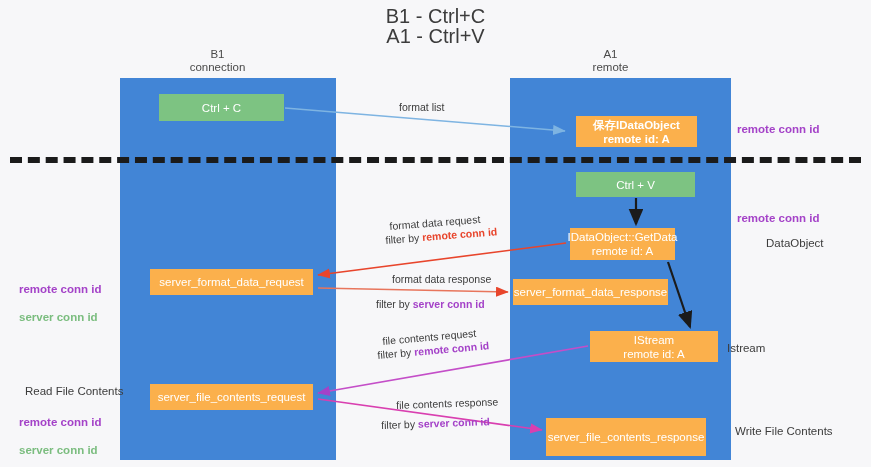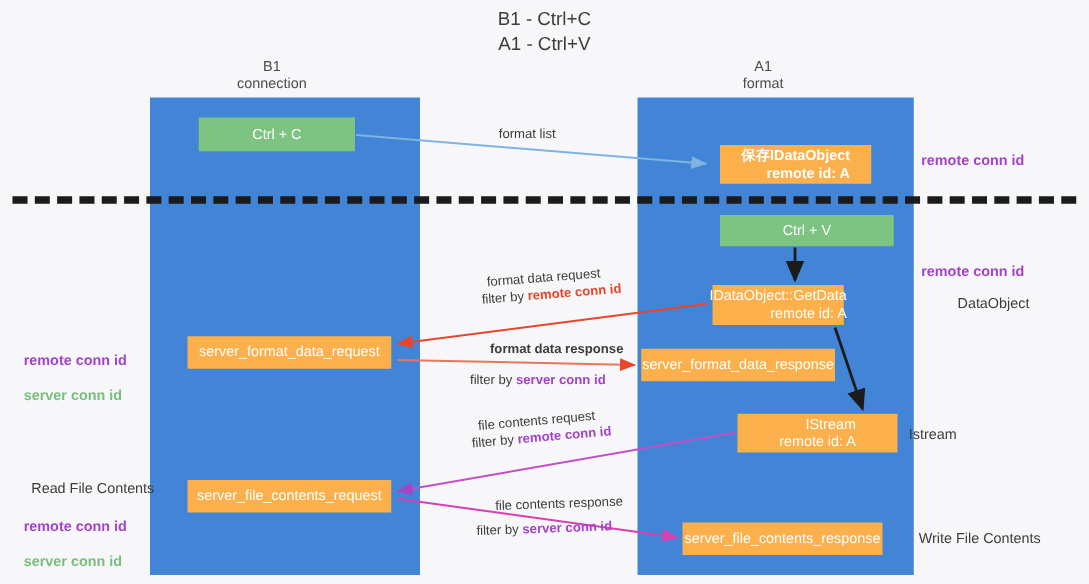--- a/index.html
+++ b/index.html
@@ -11,21 +11,21 @@
     position:relative;
   }
   #stage{position:absolute;left:0;top:0;width:871px;height:467px;}
 
   .abs{position:absolute;}
 
   
   #title{
     left:0;top:6px;width:871px;
     text-align:center;
-    font-size:15px;color:#3c3c3c;line-height:20px;
+    font-size:20px;color:#3c3c3c;line-height:20px;
     white-space:pre-line;
   }
 
   
   .lane-header{
     font-size:11.5px;color:#4a4a4a;text-align:center;line-height:13px;
     white-space:pre-line;
   }
   #lane-header-b1{left:155px;top:48px;width:125px;}
   #lane-header-a1{left:548px;top:48px;width:125px;}
@@ -40,35 +40,35 @@
     left:10px;top:157px;width:851px;height:0;
     border-top:6px dashed #1b1b1b;
   }
 
   
   .node{
     box-sizing:border-box;
     display:flex;flex-direction:column;
     align-items:center;justify-content:center;
     color:#ffffff;font-size:11.5px;line-height:14px;
-    text-align:right;white-space:pre-line;
+    text-align:center;white-space:pre-line;
     padding:2px 4px;
   }
   .node.green{background:#7dc382;}
   .node.orange{background:#fbb04c;}
 
   #node-ctrl-c{left:159px;top:94px;width:125px;height:27px;}
   #node-save-idataobject{left:576px;top:116px;width:121px;height:31px;font-weight:bold;}
-  #node-ctrl-v{left:576px;top:172px;width:139px;height:25px;}
+  #node-ctrl-v{left:576px;top:172px;width:119px;height:25px;}
   #node-getdata{left:570px;top:228px;width:105px;height:32px;}
   #node-server-format-data-request{left:150px;top:269px;width:163px;height:26px;}
   #node-server-format-data-response{left:513px;top:279px;width:155px;height:26px;}
   #node-istream{left:590px;top:331px;width:128px;height:31px;}
   #node-server-file-contents-request{left:150px;top:384px;width:163px;height:26px;}
-  #node-server-file-contents-response{left:546px;top:418px;width:160px;height:26px;}
+  #node-server-file-contents-response{left:546px;top:418px;width:160px;height:38px;}
 
   
   .side-label{font-size:11.5px;line-height:14px;white-space:pre-line;}
   .purple{color:#a442c8;font-weight:bold;}
   .green-t{color:#7bbd7f;font-weight:bold;}
   .plain{color:#3c3c3c;}
 
   #label-remote-conn-id-1{left:737px;top:122px;}
   #label-remote-conn-id-2{left:737px;top:211px;}
   #label-dataobject{left:730px;top:236px;margin-left:36px;}
@@ -85,21 +85,21 @@
     white-space:nowrap;
   }
   .edge-label .hl-red{color:#e8452c;font-weight:bold;}
   .edge-label .hl-purple{color:#a442c8;font-weight:bold;}
 
   #edge-format-list{left:399px;top:101px;}
 
   #edge-format-data-request{left:389px;top:220px;transform:rotate(-4.5deg);transform-origin:left top;}
   #edge-format-data-request-filter{left:385px;top:234px;transform:rotate(-4.5deg);transform-origin:left top;}
 
-  #edge-format-data-response{left:392px;top:273px;font-weight:bold;}
+  #edge-format-data-response{left:392px;top:273px;}
   #edge-format-data-response-filter{left:376px;top:298px;}
 
   #edge-file-contents-request{left:382px;top:335px;transform:rotate(-5deg);transform-origin:left top;}
   #edge-file-contents-request-filter{left:377px;top:349px;transform:rotate(-5deg);transform-origin:left top;}
 
   #edge-file-contents-response{left:396px;top:399px;transform:rotate(-2deg);transform-origin:left top;}
   #edge-file-contents-response-filter{left:381px;top:419px;transform:rotate(-2deg);transform-origin:left top;}
 
   svg#edges{position:absolute;left:0;top:0;width:871px;height:467px;pointer-events:none;}
 </style>
@@ -107,21 +107,21 @@
 <body>
 
 <div id="stage">
 
   <div class="abs" id="title">B1 - Ctrl+C
 A1 - Ctrl+V</div>
 
   <div class="abs lane-header" id="lane-header-b1">B1
 connection</div>
   <div class="abs lane-header" id="lane-header-a1">A1
-format</div>
+remote</div>
 
   <div class="abs lane" id="lane-b1"></div>
   <div class="abs lane" id="lane-a1"></div>
 
   <svg id="edges">
     <defs>
       <marker id="ah-blue" markerWidth="9" markerHeight="9" refX="7.5" refY="3.2" orient="auto">
         <path d="M0,0 L8,3.2 L0,6.4 z" fill="#7eb4e2"></path>
       </marker>
       <marker id="ah-red" markerWidth="9" markerHeight="9" refX="7.5" refY="3.2" orient="auto">

